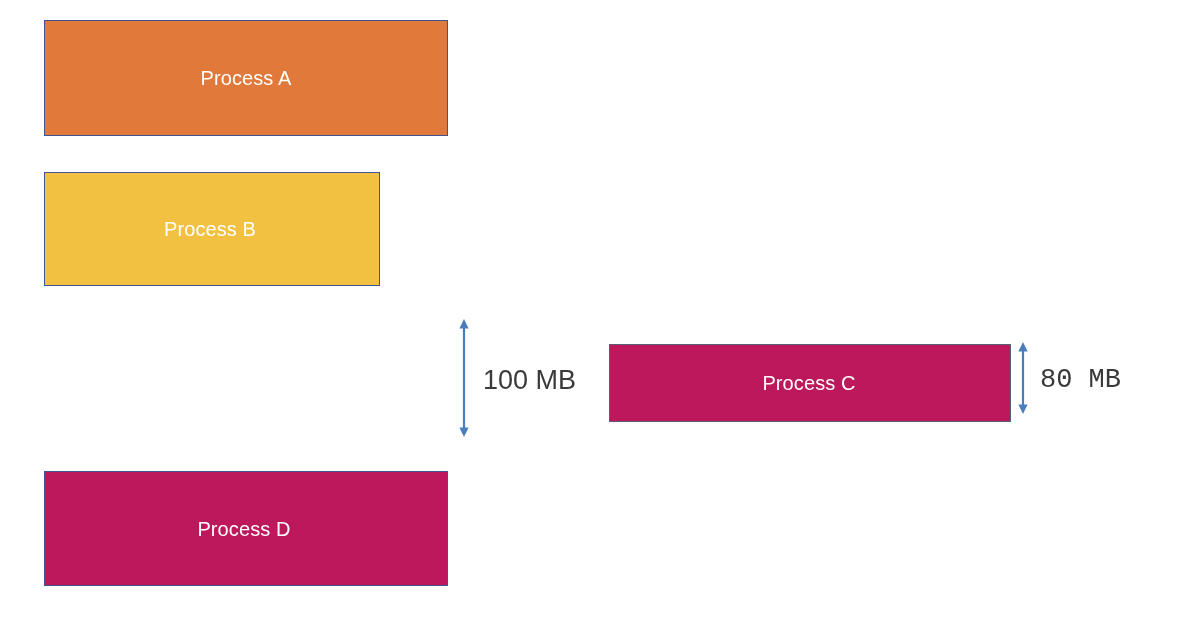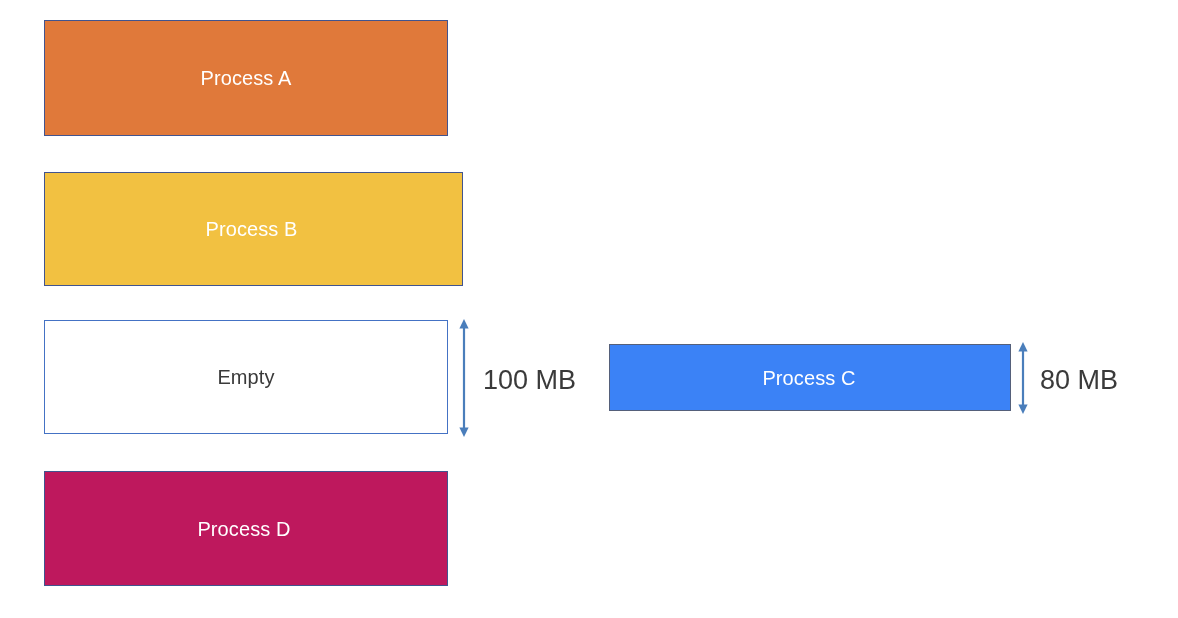--- a/index.html
+++ b/index.html
@@ -34,24 +34,24 @@
   .block.filled {
     color: #ffffff;
   }
   .block.empty {
     background: #ffffff;
     border: 1.5px solid #4472c4;
     color: #3a3a3a;
   }
 
   .block-a { left: 44px;  top: 20px;  width: 404px; height: 116px; background: #e0793a; }
-  .block-b { left: 44px;  top: 172px; width: 419px; height: 114px; background: #f2c141; }
+  .block-b { left: 44px;  top: 172px; width: 336px; height: 114px; background: #f2c141; }
   .block-empty { left: 44px; top: 320px; width: 404px; height: 114px; }
   .block-d { left: 44px;  top: 471px; width: 404px; height: 115px; background: #be185d; }
-  .block-c { left: 609px; top: 344px; width: 402px; height: 67px;  background: #3b82f6; border-color: #55607a; }
+  .block-c { left: 609px; top: 344px; width: 402px; height: 78px;  background: #be185d; border-color: #55607a; }
 
   
   .label-b  { transform: translateX(-2px); }
   .label-d  { transform: translateX(-2px); }
   .label-c  { transform: translateX(-1px); }
 
   
   .dim {
     position: absolute;
   }
@@ -59,38 +59,35 @@
   .dim-label {
     position: absolute;
     font-size: 27px;
     color: #3a3a3a;
     white-space: nowrap;
     line-height: 1;
   }
   .dim-100 { left: 456px; top: 318px; }
   .dim-100-label { left: 483px; top: 367px; }
   .dim-80  { left: 1015px; top: 341px; }
-  .dim-80-label { left: 1040px; top: 367px; }
+  .dim-80-label { left: 1040px; top: 367px; font-family: Liberation Mono, monospace; }
 </style>
 </head>
 <body>
 
 <div id="canvas">
 
   <div class="block filled block-a">
     <span class="label-a">Process A</span>
   </div>
 
   <div class="block filled block-b">
     <span class="label-b">Process B</span>
   </div>
 
-  <div class="block empty block-empty">
-    <span class="label-empty">Empty</span>
-  </div>
 
   <div class="block filled block-d">
     <span class="label-d">Process D</span>
   </div>
 
   <div class="block filled block-c">
     <span class="label-c">Process C</span>
   </div>
 
   <div class="dim dim-100">

